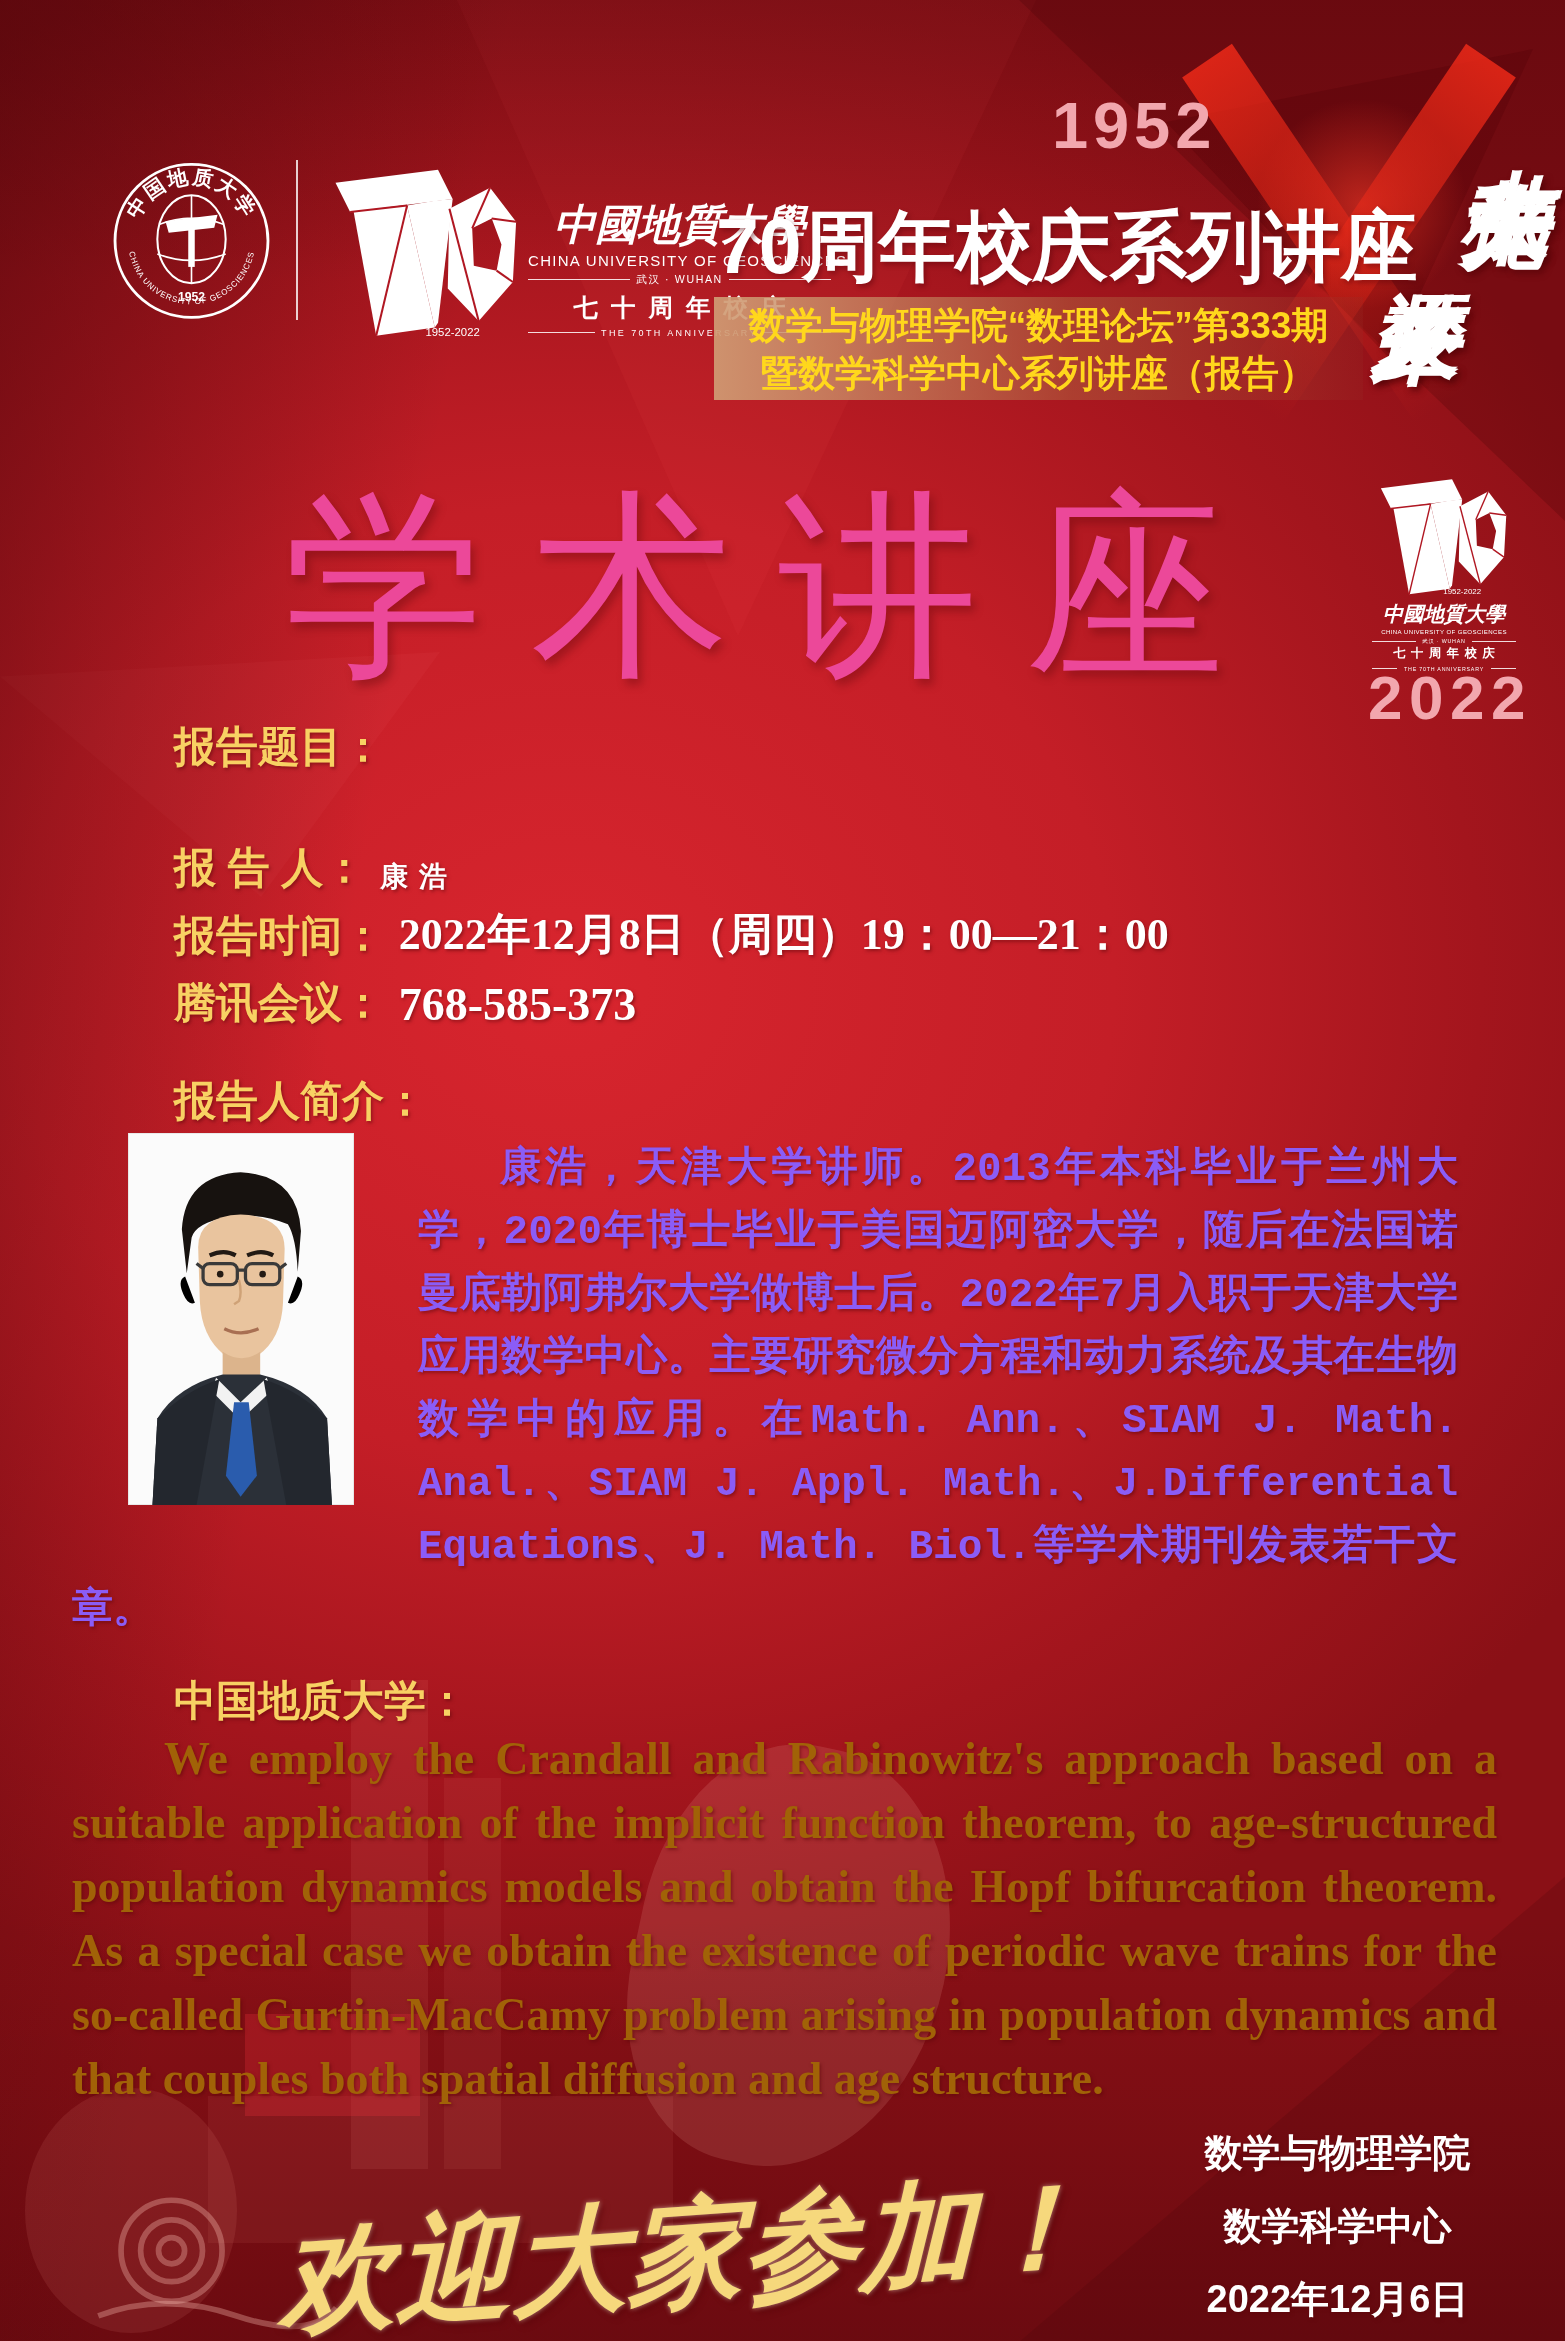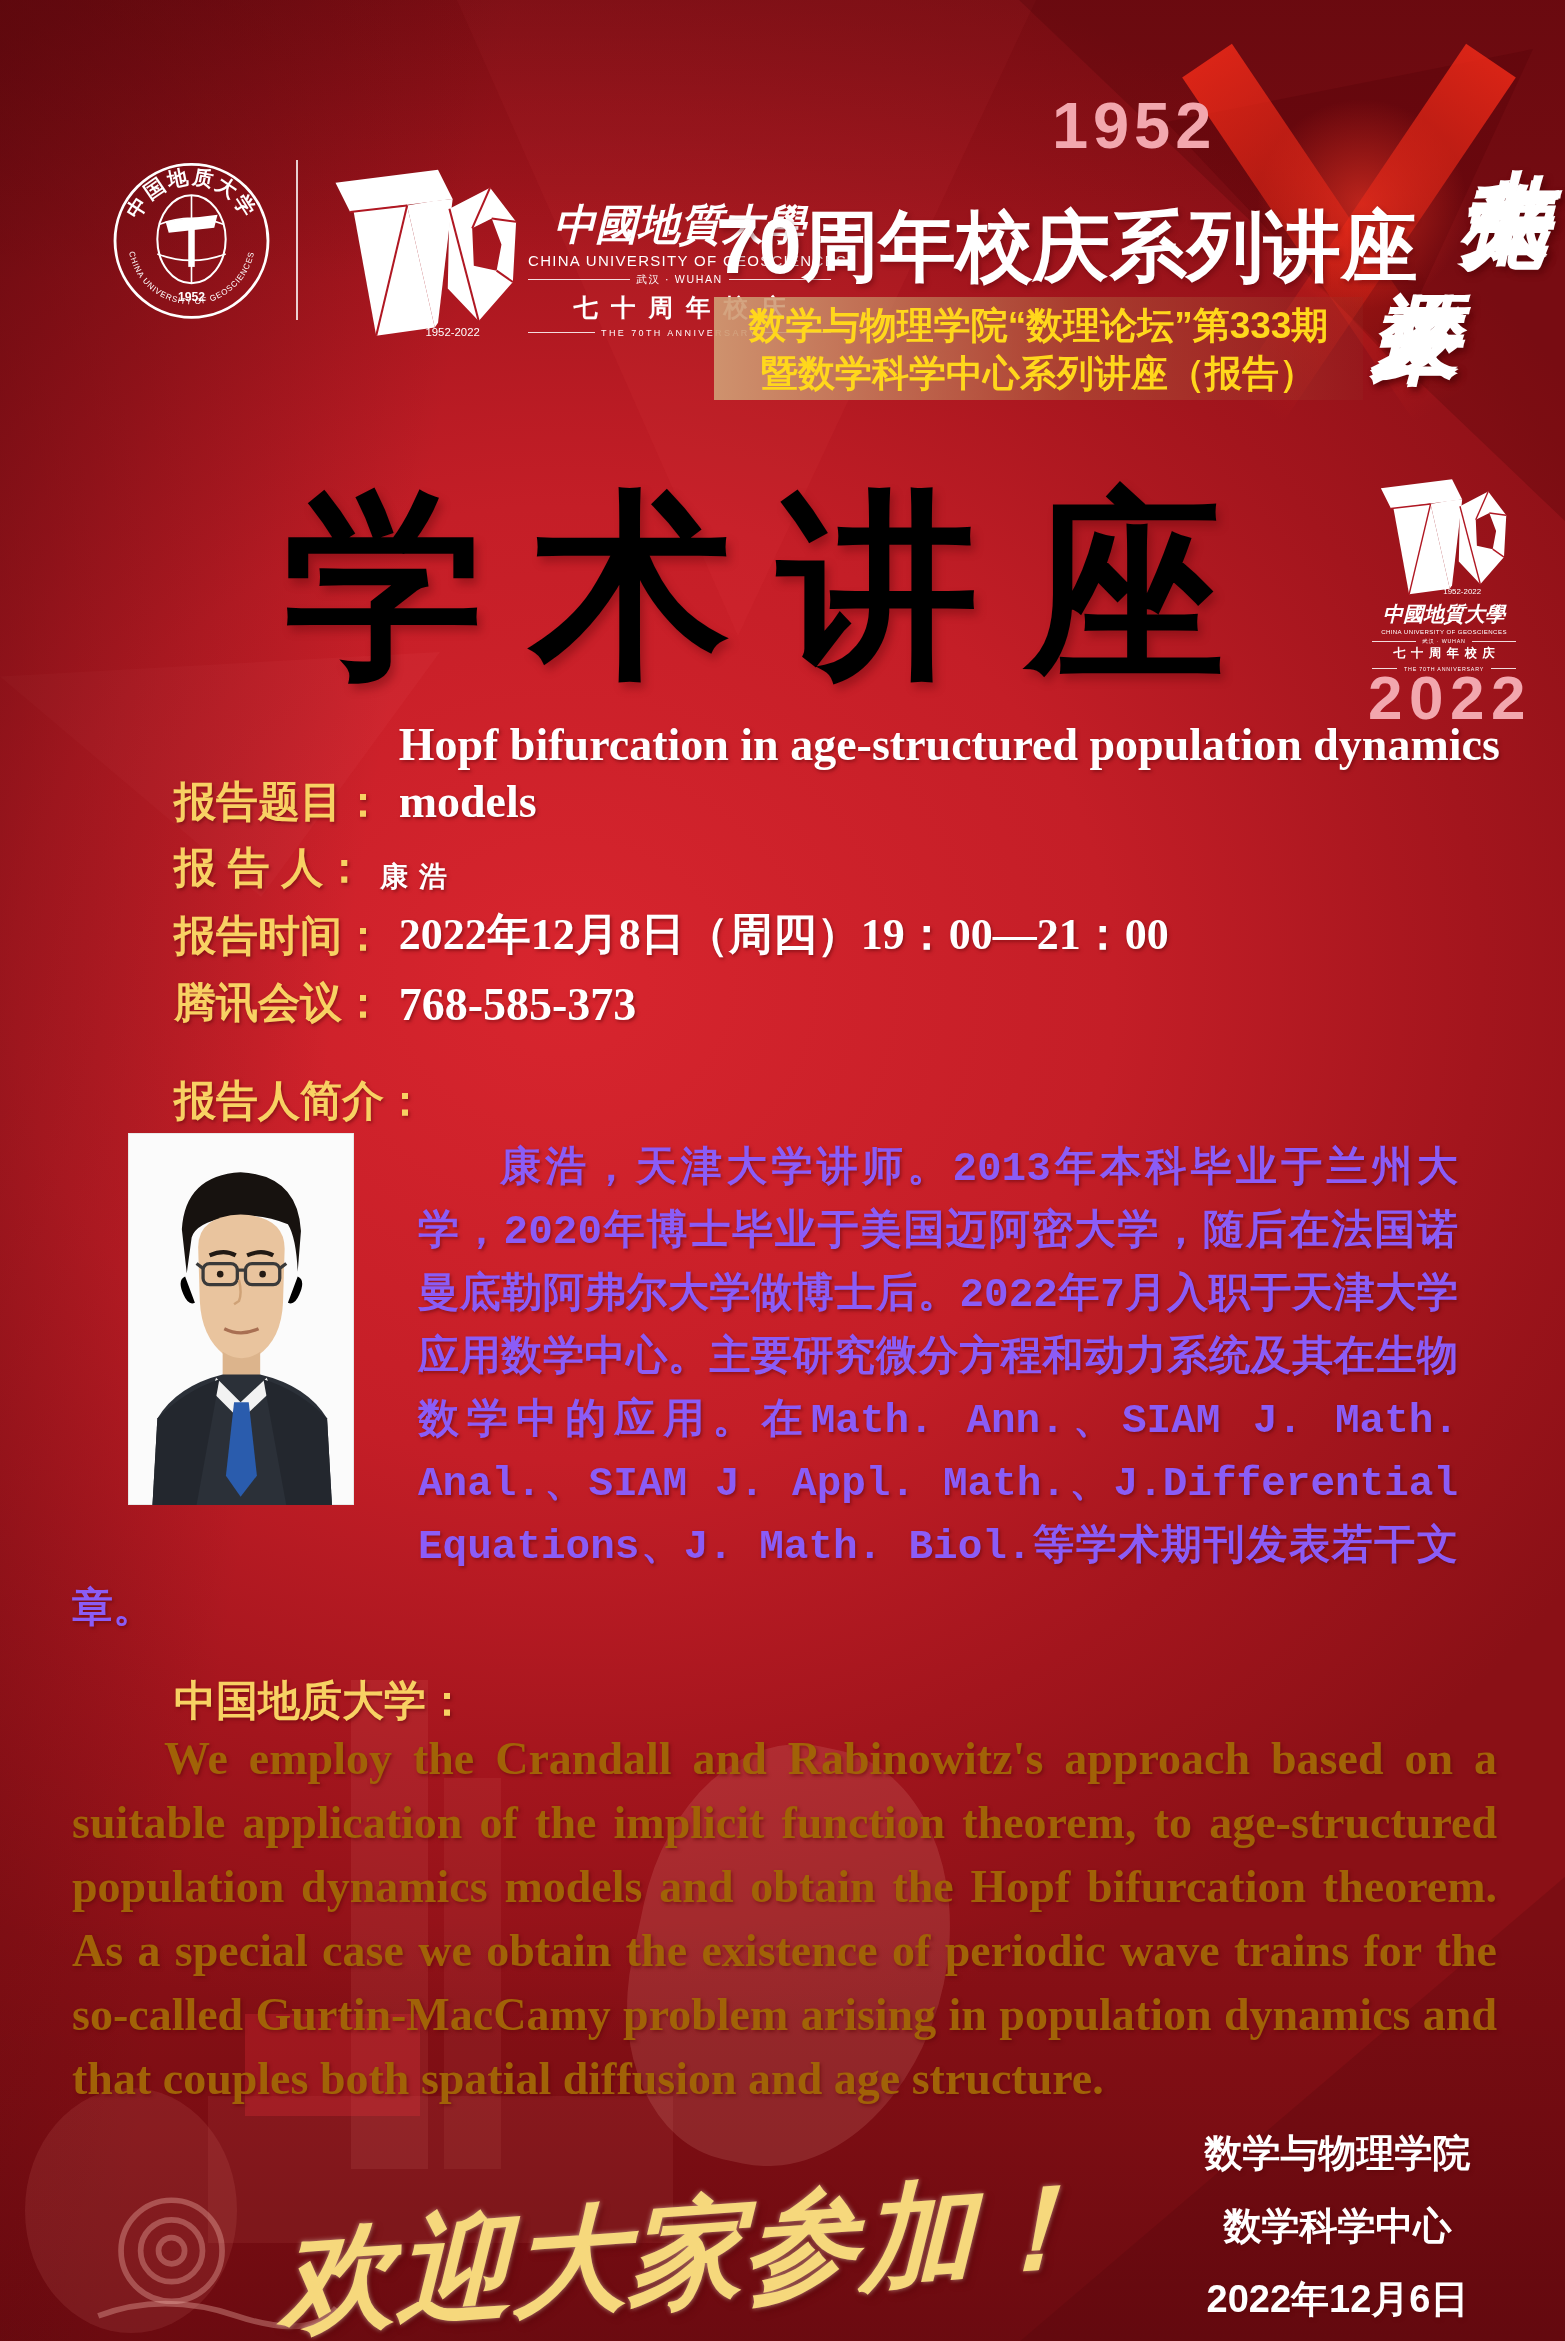--- a/index.html
+++ b/index.html
@@ -53,22 +53,22 @@
   .univ .cn{font-family:"Liberation Serif",serif;font-style:italic;font-weight:700;
     font-size:42px;line-height:47px;white-space:nowrap;}
   .univ .en{font-size:15px;letter-spacing:1.3px;margin-top:3.3px;white-space:nowrap;}
   .rule-line{display:flex;align-items:center;gap:6.5px;justify-content:center;margin-top:3.3px;}
   .rule-line::before,.rule-line::after{content:"";height:0.8px;background:rgba(255,255,255,.85);flex:1;}
   .univ .city{font-size:10.6px;letter-spacing:1.6px;}
   .univ .anniv{font-size:24.5px;letter-spacing:13px;font-weight:700;margin-top:4.9px;white-space:nowrap;text-indent:13px;}
   .univ .anniv-en{font-size:9px;letter-spacing:2.4px;}
 
   
-  .hero-title{left:284px;top:453px;width:979px;font-weight:700;font-size:200px;
-    letter-spacing:47px;color:#000000;white-space:nowrap;
+  .hero-title{left:284px;top:453px;width:979px;font-weight:400;font-size:200px;
+    letter-spacing:47px;color:#ec4899;white-space:nowrap;
     text-shadow:4.1px 5.7px 8.2px rgba(100,8,12,.4);}
   .badge{left:1372px;top:479px;width:144px;color:#fff;text-align:center;}
   .badge .cn{font-family:"Liberation Serif",serif;font-style:italic;font-weight:700;
     font-size:20.4px;white-space:nowrap;}
   .badge .en{font-size:6.1px;letter-spacing:0.4px;white-space:nowrap;}
   .badge .city{font-size:5.3px;letter-spacing:0.8px;}
   .badge .anniv{font-size:12.2px;letter-spacing:5.7px;font-weight:700;white-space:nowrap;text-indent:5.7px;}
   .badge .anniv-en{font-size:5.3px;letter-spacing:0.8px;}
   .year-end{left:1368px;top:662px;width:196px;font-weight:700;font-size:62px;
     letter-spacing:6.5px;color:#f2a7ae;}
@@ -215,21 +215,20 @@
     </div>
   <div class="anniv">七十周年校庆</div>
   <div class="rule-line">
       <span class="anniv-en">THE 70TH ANNIVERSARY</span>
     </div>
 </div>
 <div class="abs year-end">2022</div>
 
 <div class="row" style="top:719px">
   <span class="lbl">报告题目：</span>
-  <span class="val topic-val">Hopf bifurcation in age-structured population dynamics models</span>
 </div>
 <div class="row" style="top:840px">
   <span class="lbl">报 告 人：</span>
   <span class="val cjk" style="margin-left:14.7px">康 浩</span>
 </div>
 <div class="row" style="top:905px">
   <span class="lbl">报告时间：</span>
   <span class="val" style="margin-left:14.7px;font-size:44px">2022年12月8日（周四）19：00—21：00</span>
 </div>
 <div class="row" style="top:975px">

